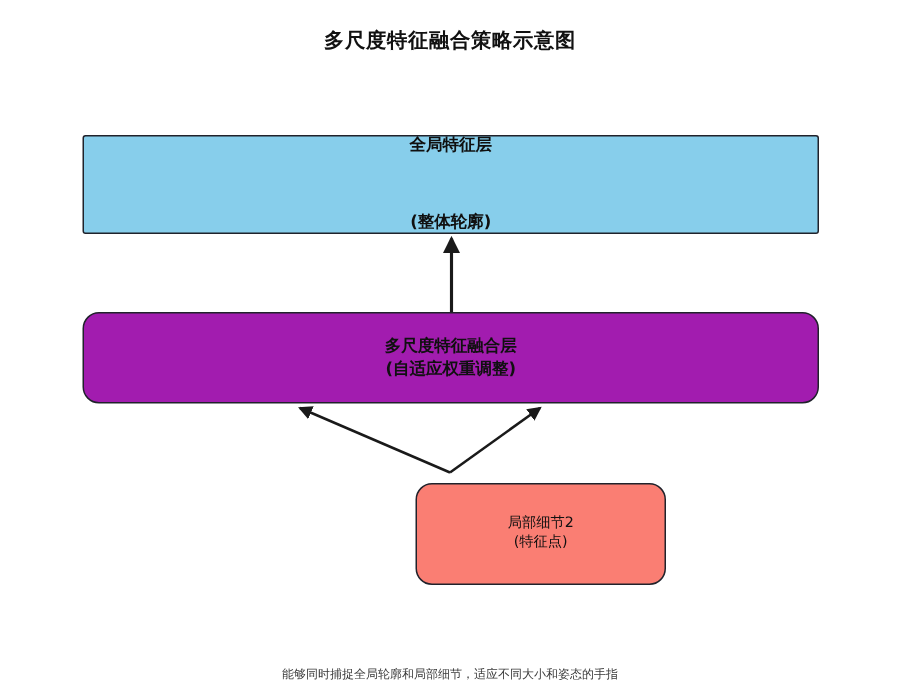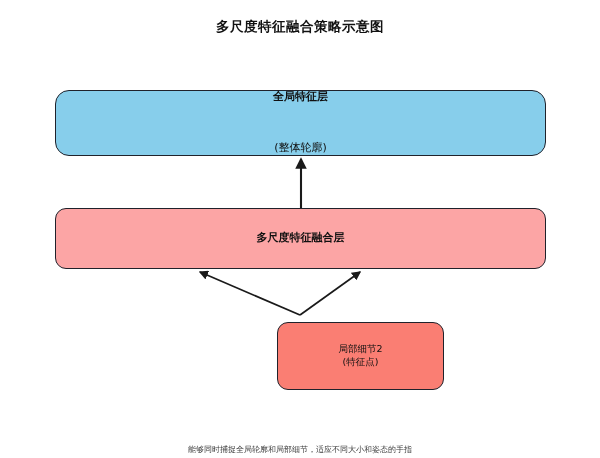--- a/index.html
+++ b/index.html
@@ -39,38 +39,38 @@
     align-items: center;
     justify-content: center;
     text-align: center;
     color: #101010;
     line-height: 1.32;
   }
   .node .line1 {
     font-weight: bold;
   }
   .node .line2 {
-    font-weight: normal;
+    font-weight: bold;
   }
   #node-global {
     left: 55px;
     top: 90px;
     width: 491px;
     height: 66px;
     background: #87ceeb;
-    border-radius: 14px;
+    border-radius: 2px;
     font-size: 11px;
     gap: 36px;
   }
   #node-fusion {
     left: 55px;
     top: 208px;
     width: 491px;
     height: 61px;
-    background: #fca5a5;
+    background: #a21caf;
     border-radius: 11px;
     font-size: 11px;
   }
   #node-local1 {
     left: 110px;
     top: 322px;
     width: 168px;
     height: 68px;
     background: #fa7e73;
     border-radius: 11px;
@@ -115,20 +115,21 @@
 
   <div class="title">多尺度特征融合策略示意图</div>
 
   <div class="node" id="node-global">
     <span class="line1">全局特征层</span>
     <span class="line2">(整体轮廓)</span>
   </div>
 
   <div class="node" id="node-fusion">
     <span class="line1">多尺度特征融合层</span>
+    <span class="line2">(自适应权重调整)</span>
   </div>
 
 
   <div class="node" id="node-local2">
     <span class="line1">局部细节2</span>
     <span class="line2">(特征点)</span>
   </div>
 
   <svg id="arrow-layer" viewBox="0 0 600 458" width="600" height="458">
     <defs>

